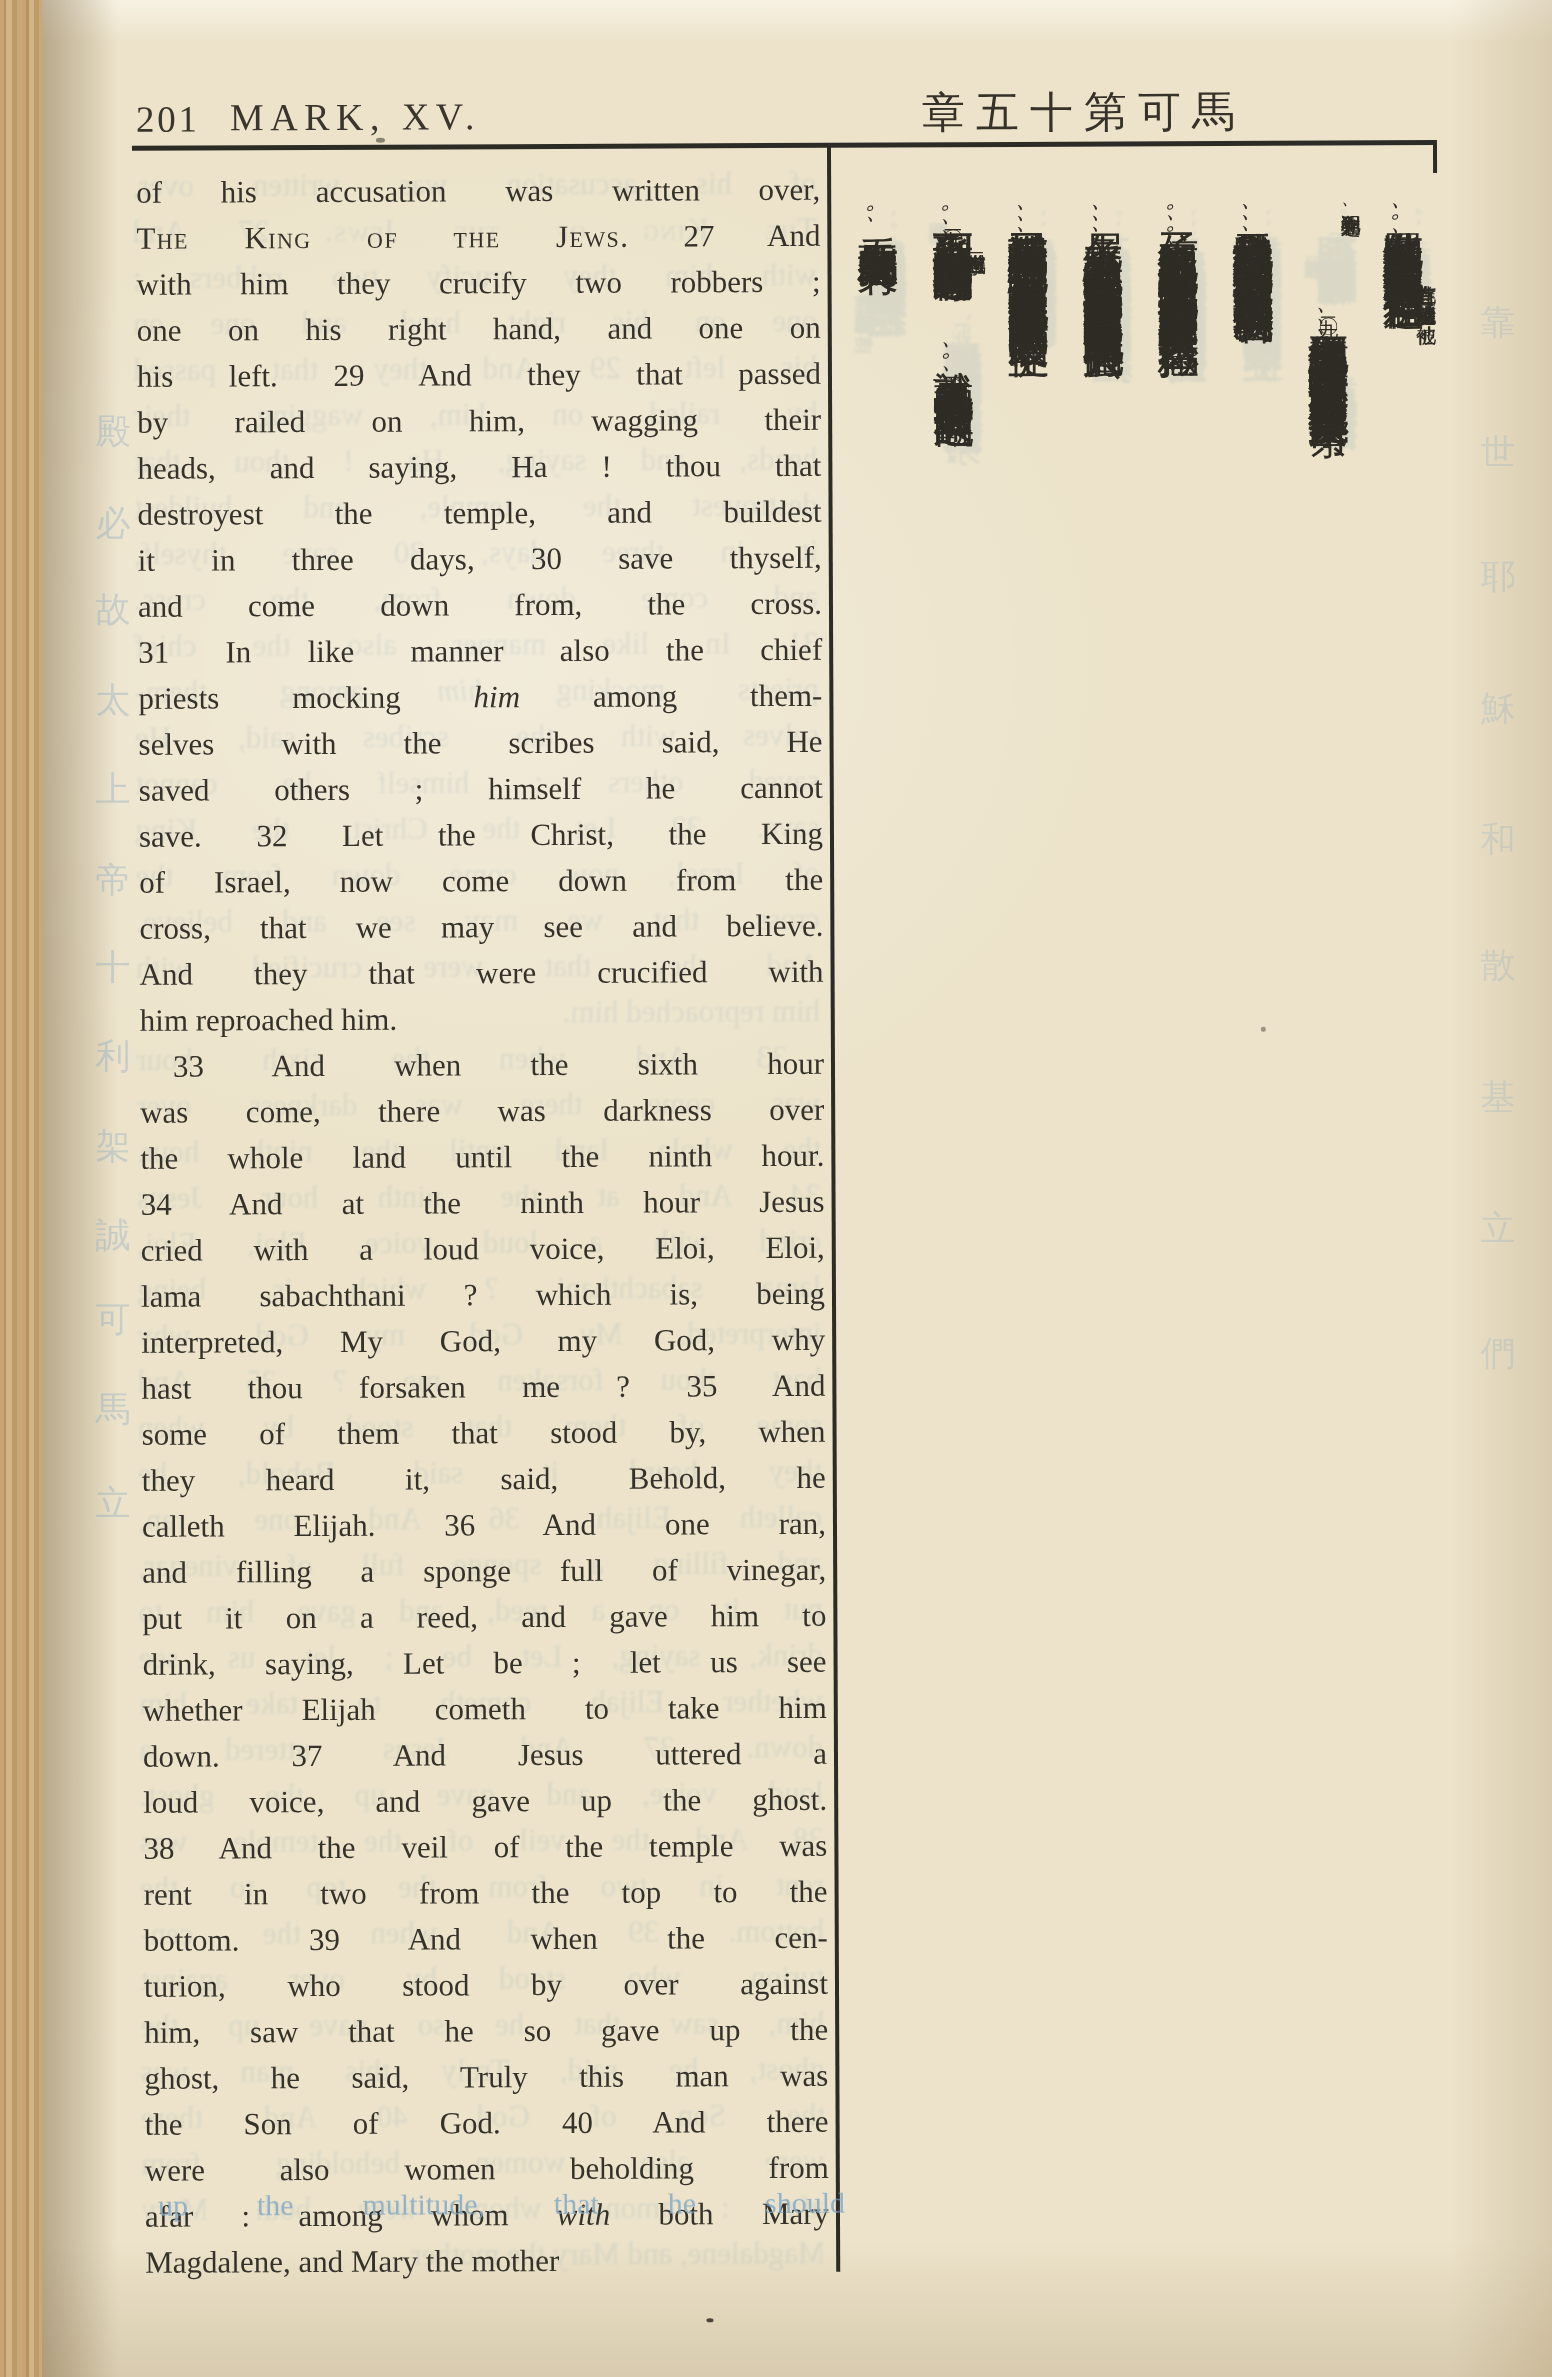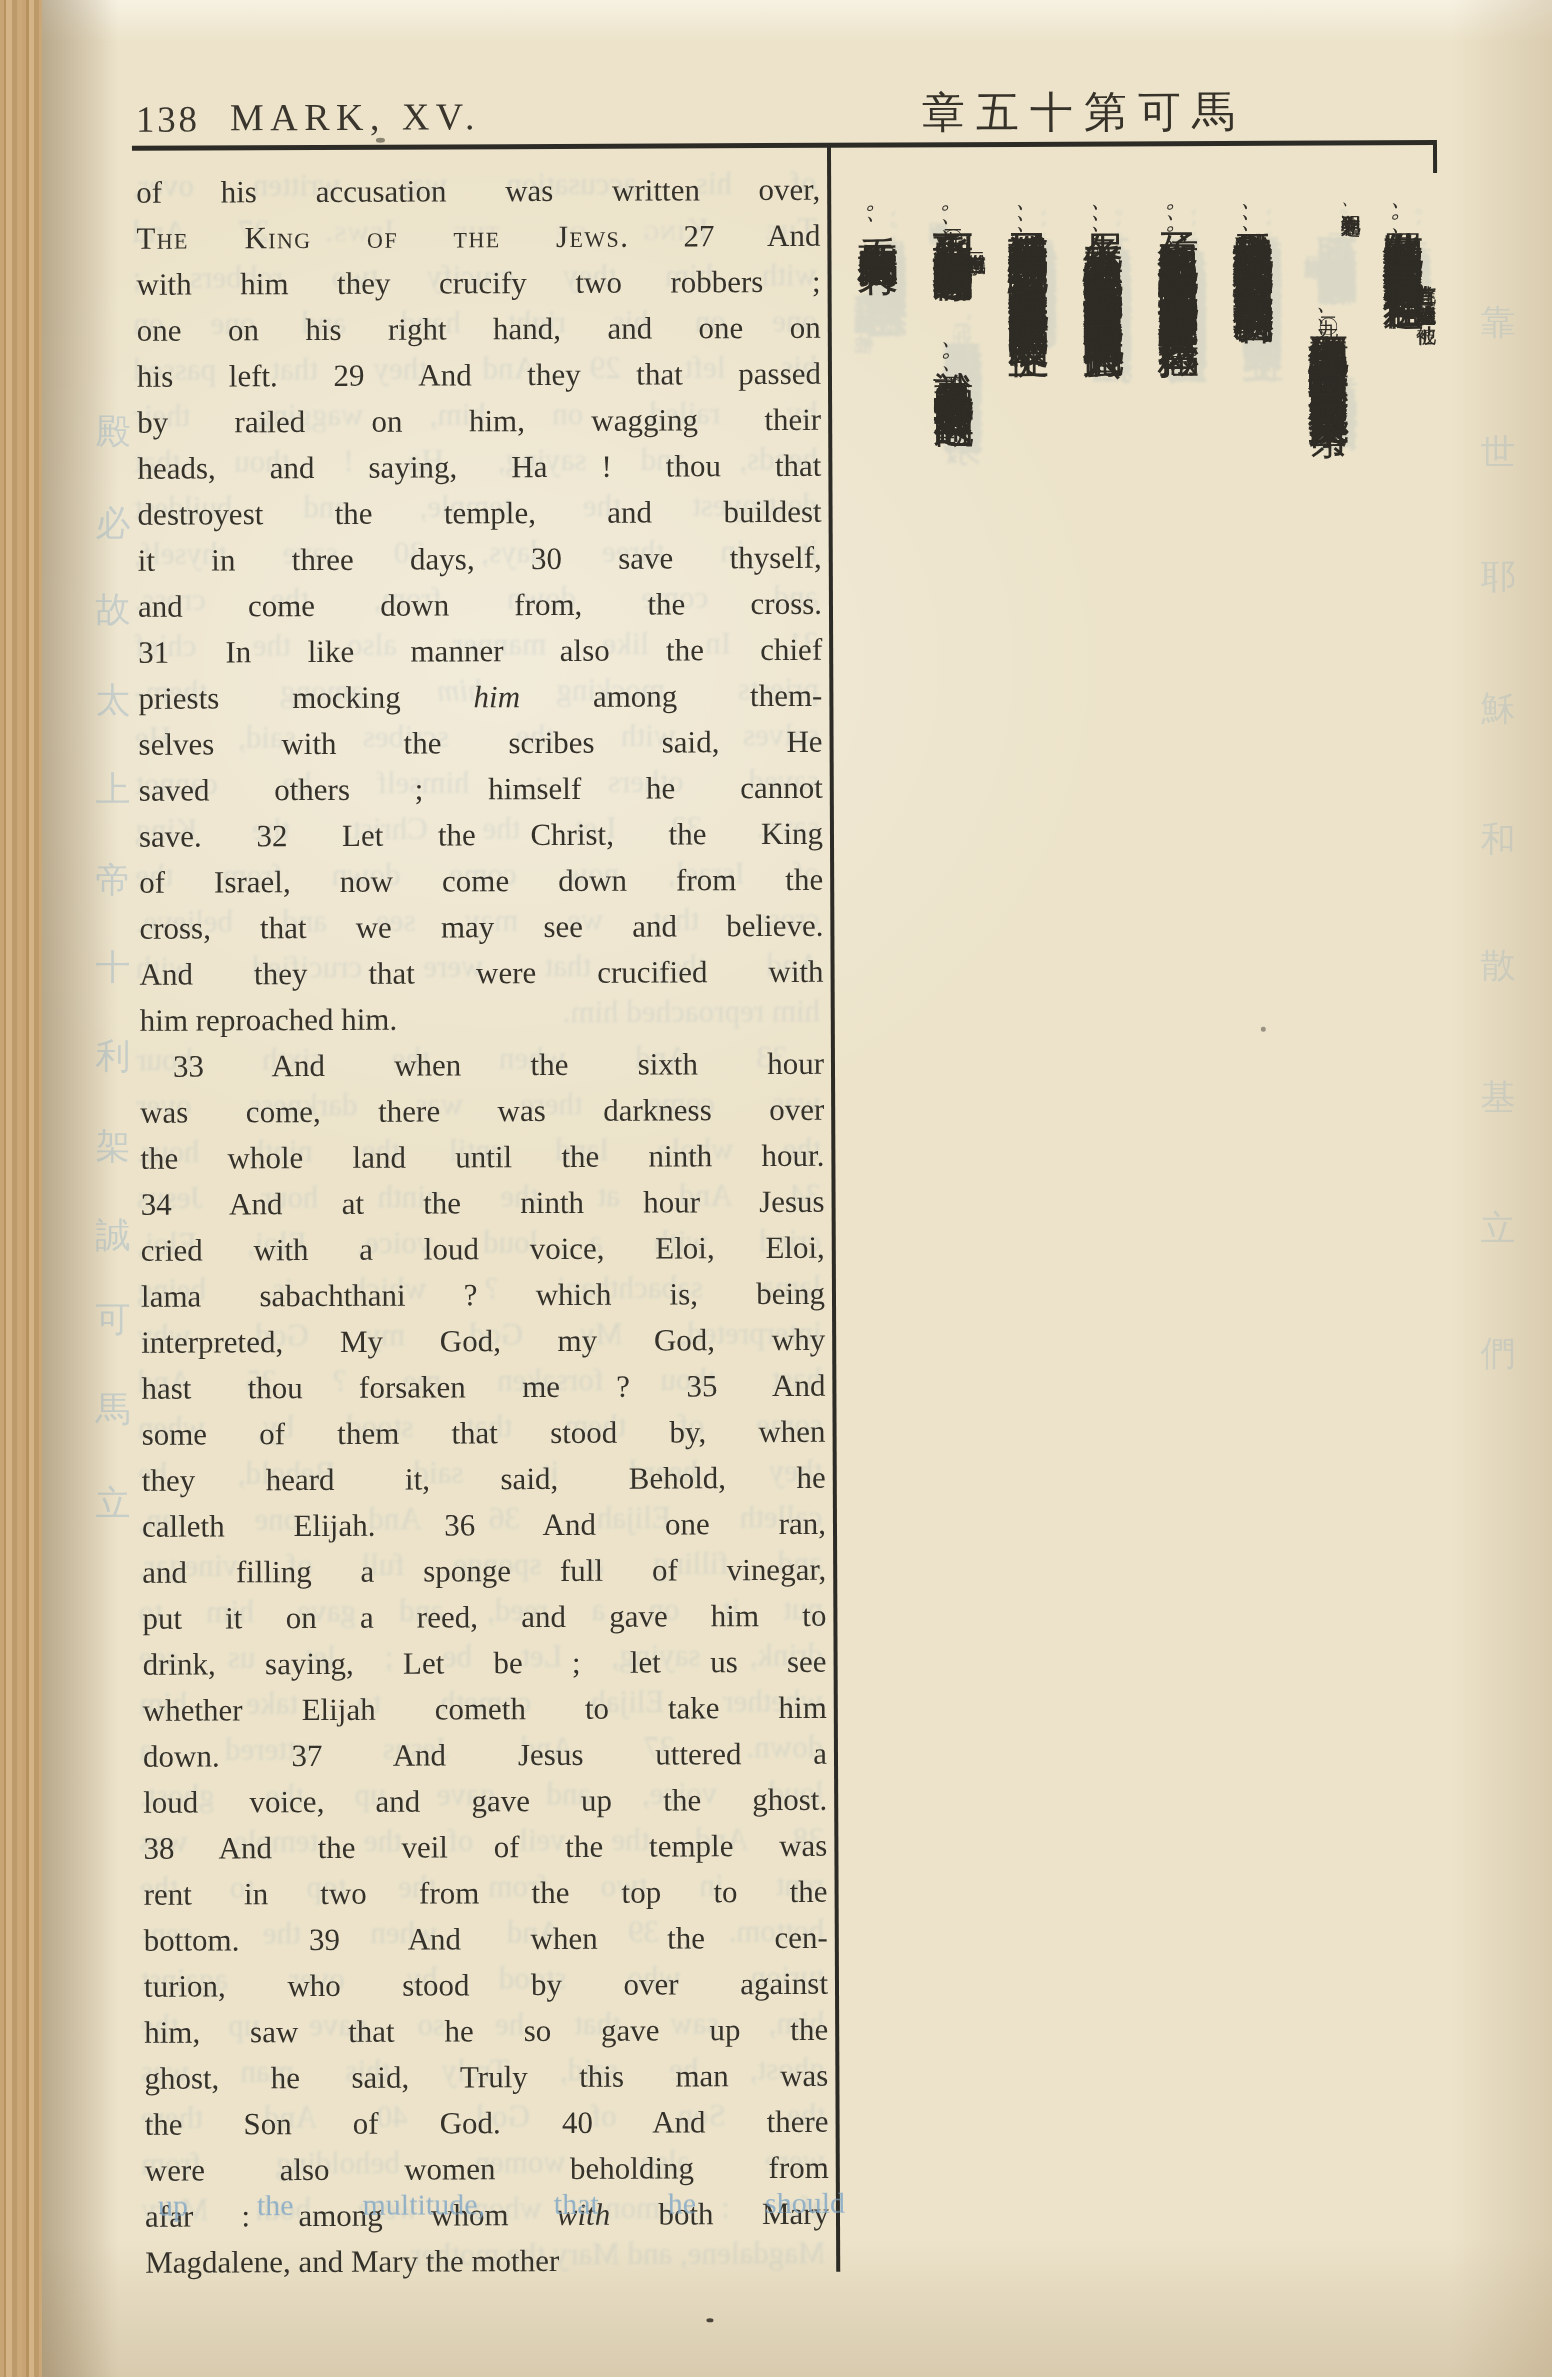--- a/index.html
+++ b/index.html
@@ -69,21 +69,21 @@
 <div id="stage">
   <div id="paper"></div>
   <div id="gutter"></div>
   <div id="gutter-shadow"></div>
 
   <div id="bleed-left" class="bleed-strip">殿必故太上帝十利架誠可馬立</div>
   <div id="bleed-right" class="bleed-strip">靠世耶穌和散基立們</div>
 
   <div id="tilt">
 
-    <div id="page-number" class="hdr">138</div>
+    <div id="page-number" class="hdr">201</div>
     <div id="title-en" class="hdr">MARK, XV.</div>
     <div id="title-cn" class="hdr">章五十第可馬</div>
     <div id="hrule"></div>
     <div id="hrule-tick"></div>
     <div id="vrule"></div>
 
     <div id="english" style="position: absolute;">
         <div id="ghost-en" class="ghost" style="position: absolute; inset: 0px;">
           <div class="eline">of his accusation was written over,</div>
           <div class="eline"><span class="sc">The King of the Jews.</span> 27 And</div>

